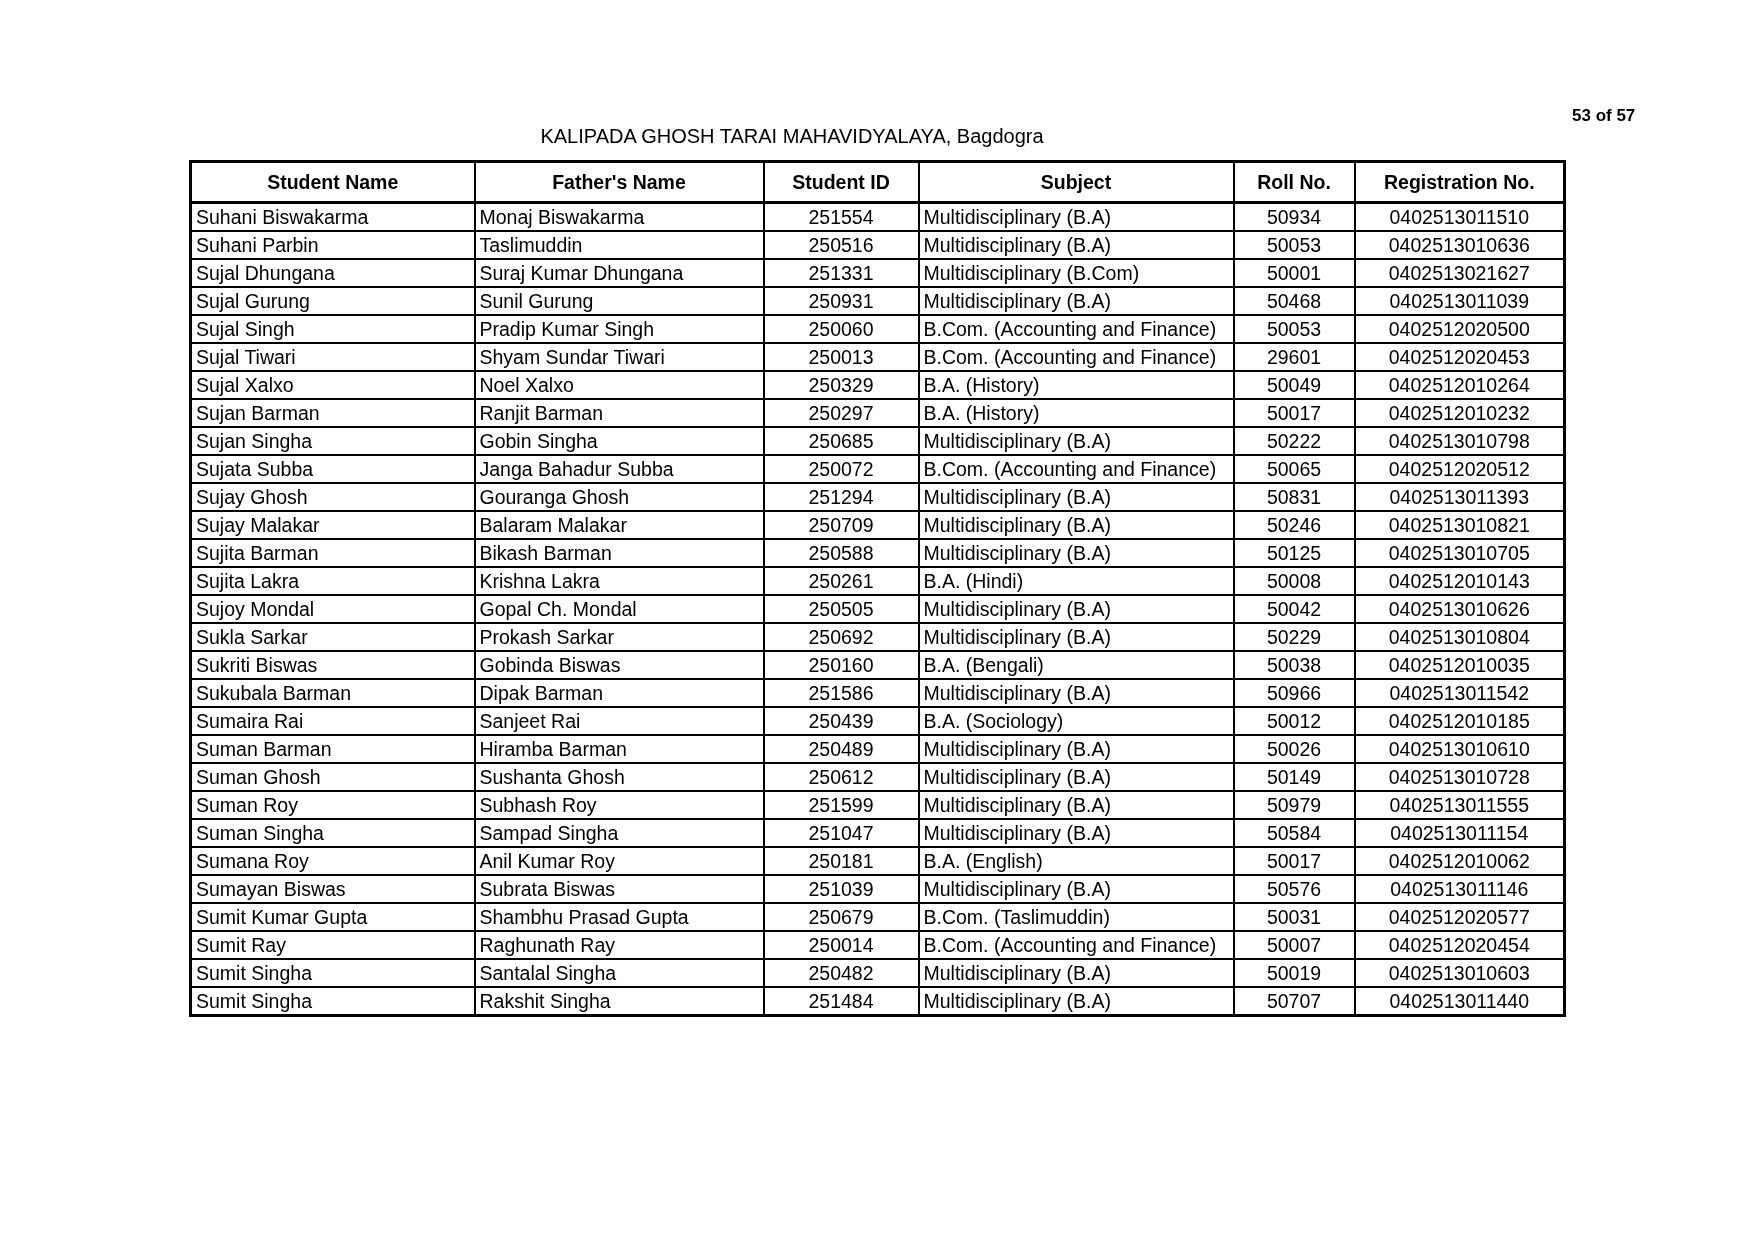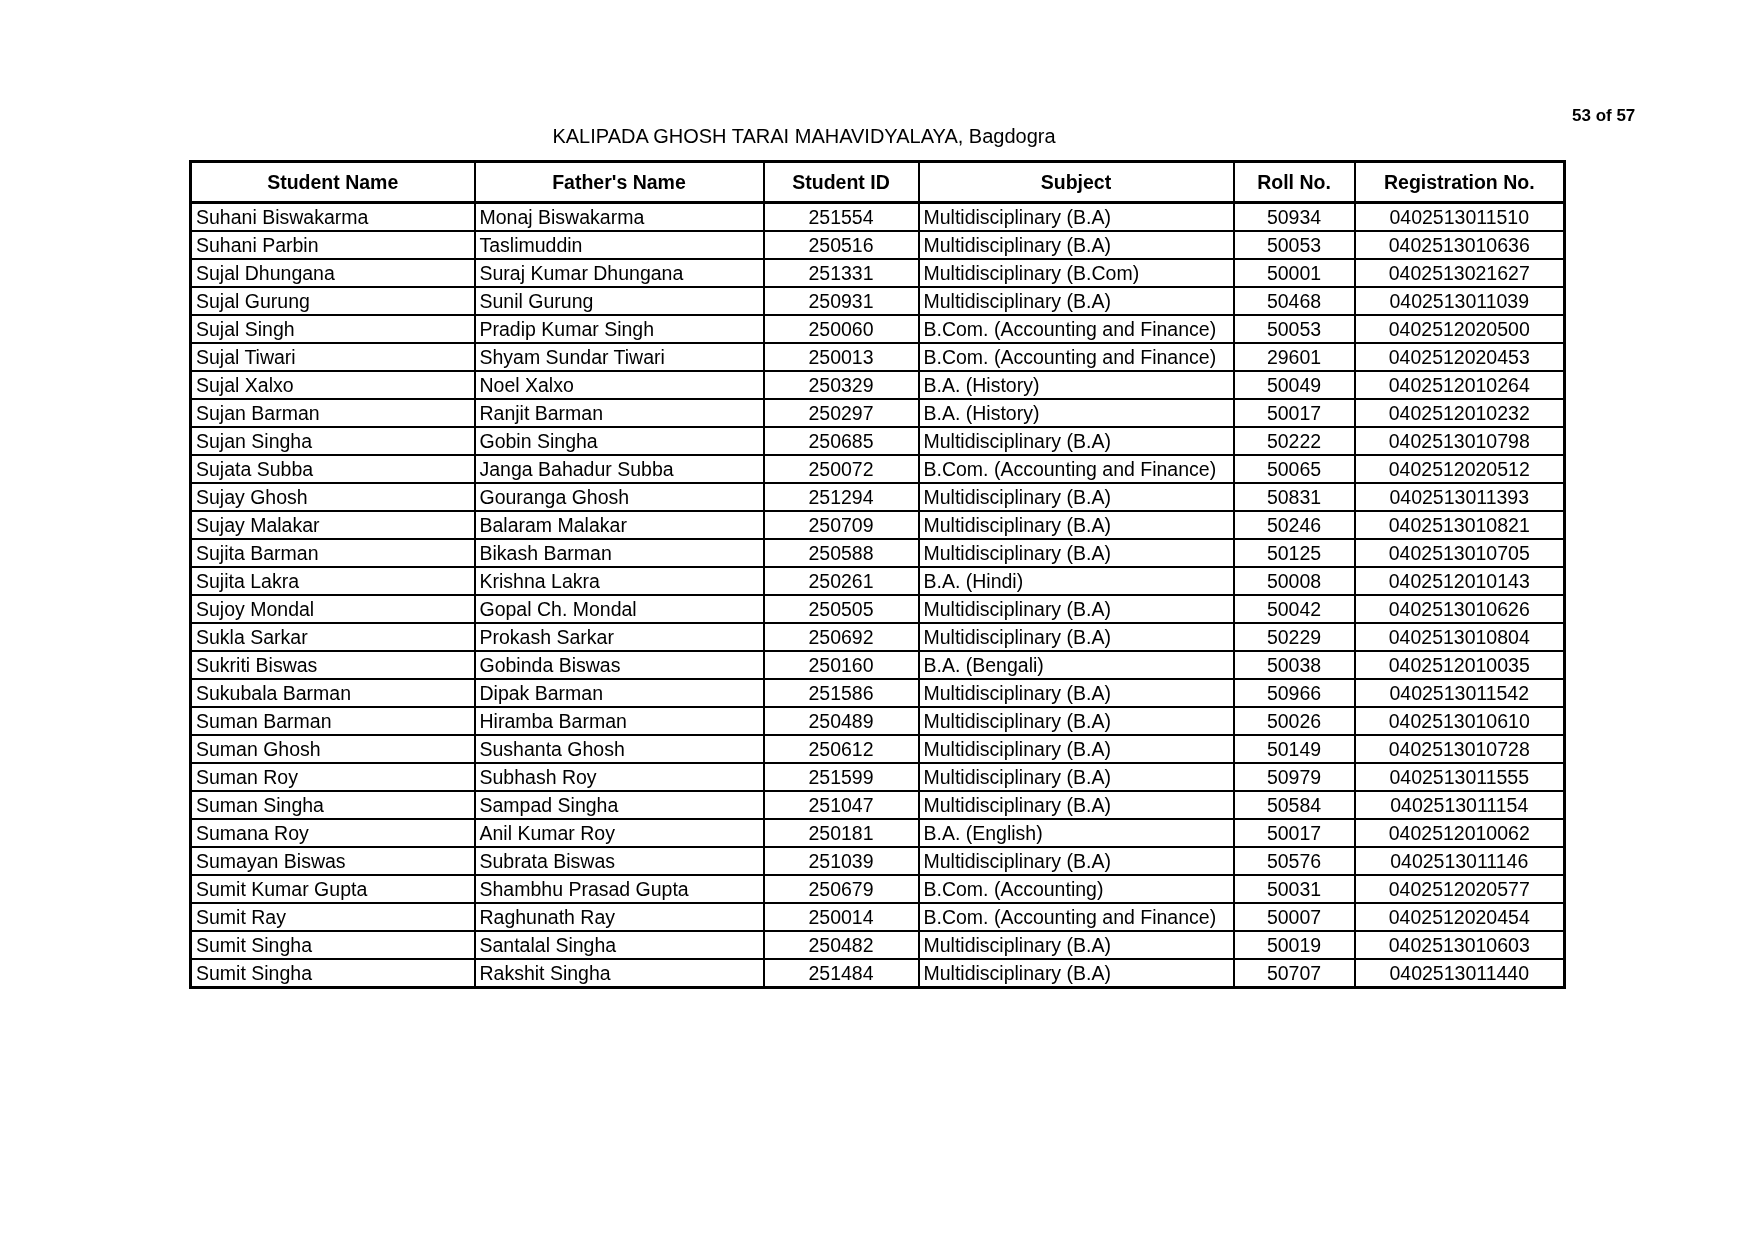--- a/index.html
+++ b/index.html
@@ -1,20 +1,20 @@
 <!DOCTYPE html>
 <html><head>
 <meta charset="utf-8">
 <style>
   html, body { margin: 0; padding: 0; background: #ffffff; }
   body { width: 1754px; height: 1240px; position: relative; overflow: hidden;
          font-family: "Liberation Sans", "DejaVu Sans", sans-serif; color: #000; }
   .page-num { position: absolute; left: 1572px; top: 106px; font-size: 17px; font-weight: bold; }
   .doc-title { position: absolute; left: 0; width: 1576px; top: 125px; text-align: center;
-               font-size: 20px; padding-left: 16px; text-decoration: underline; }
+               font-size: 20px; padding-left: 4px; text-decoration: underline; }
   .doc-title span { display: inline-block; transform: translateX(0px); }
   table.roster { position: absolute; left: 189px; top: 160px; border-collapse: collapse;
                  table-layout: fixed; width: 1374px; }
   table.roster th, table.roster td { border: 2px solid #000; padding: 0 4px; white-space: nowrap;
                  overflow: hidden; font-size: 19.5px; }
   table.roster th { height: 38px; font-weight: bold; text-align: center; border-width: 3px 2px 3px 2px; }
   table.roster td { height: 26px; line-height: 26px; }
   table.roster tr:last-child td { border-bottom-width: 3px; }
   table.roster th:first-child, table.roster td:first-child { border-left-width: 3px; margin-left: 30px; }
   table.roster th:last-child, table.roster td:last-child { border-right-width: 3px; }
@@ -185,20 +185,28 @@
       </tr>
       <tr>
         <td class="l">Sukubala Barman</td>
         <td class="l">Dipak Barman</td>
         <td class="c">251586</td>
         <td class="l">Multidisciplinary (B.A)</td>
         <td class="c">50966</td>
         <td class="c">0402513011542</td>
       </tr>
       <tr>
+        <td class="l">Sumaira Rai</td>
+        <td class="l">Sanjeet Rai</td>
+        <td class="c">250439</td>
+        <td class="l">B.A. (Sociology)</td>
+        <td class="c">50012</td>
+        <td class="c">0402512010185</td>
+      </tr>
+      <tr>
         <td class="l">Suman Barman</td>
         <td class="l">Hiramba Barman</td>
         <td class="c">250489</td>
         <td class="l">Multidisciplinary (B.A)</td>
         <td class="c">50026</td>
         <td class="c">0402513010610</td>
       </tr>
       <tr>
         <td class="l">Suman Ghosh</td>
         <td class="l">Sushanta Ghosh</td>
@@ -236,21 +244,21 @@
         <td class="l">Subrata Biswas</td>
         <td class="c">251039</td>
         <td class="l">Multidisciplinary (B.A)</td>
         <td class="c">50576</td>
         <td class="c">0402513011146</td>
       </tr>
       <tr>
         <td class="l">Sumit Kumar Gupta</td>
         <td class="l">Shambhu Prasad Gupta</td>
         <td class="c">250679</td>
-        <td class="l">B.Com. (Accounting)</td>
+        <td class="l">B.Com. (Taslimuddin)</td>
         <td class="c">50031</td>
         <td class="c">0402512020577</td>
       </tr>
       <tr>
         <td class="l">Sumit Ray</td>
         <td class="l">Raghunath Ray</td>
         <td class="c">250014</td>
         <td class="l">B.Com. (Accounting and Finance)</td>
         <td class="c">50007</td>
         <td class="c">0402512020454</td>

